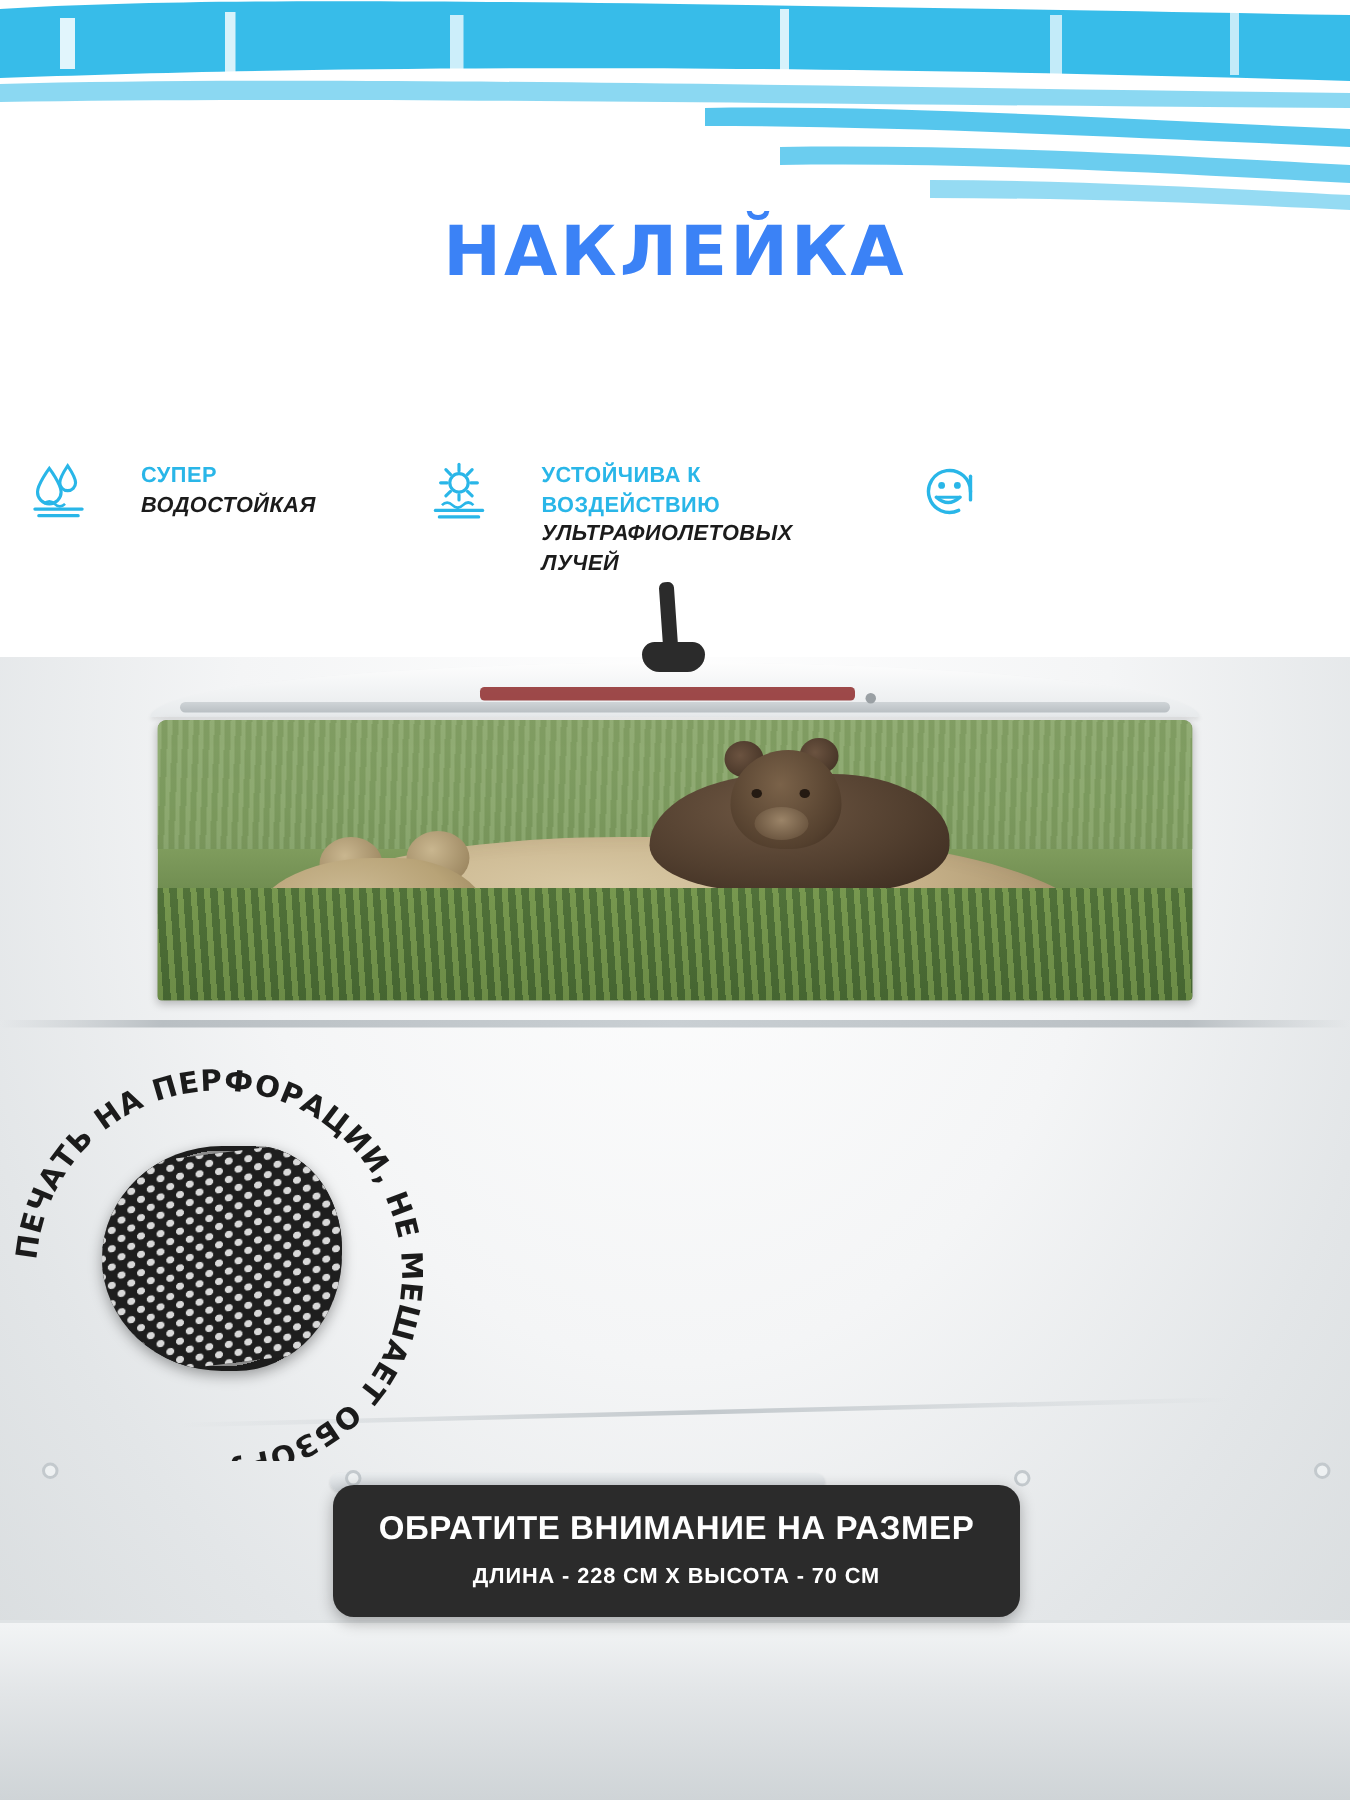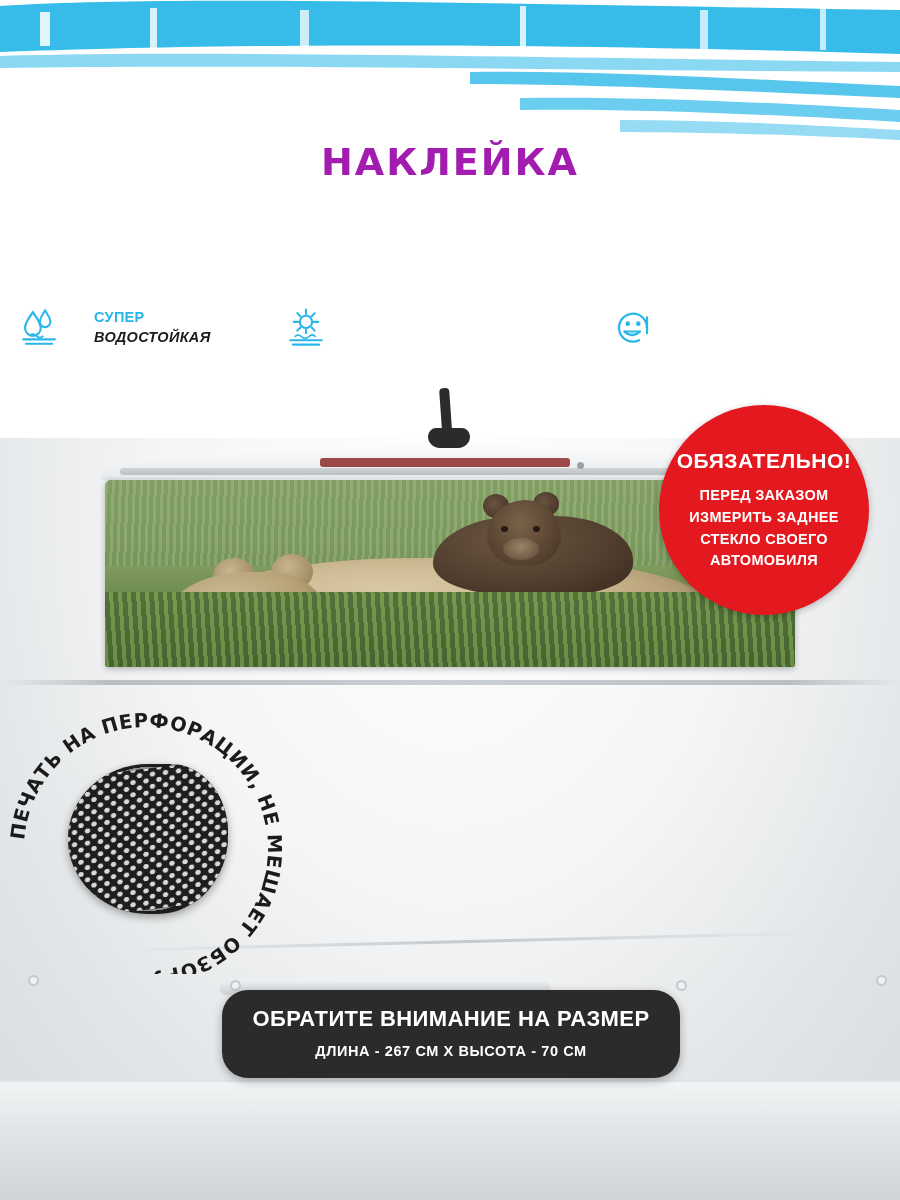--- a/index.html
+++ b/index.html
@@ -22,22 +22,22 @@
     position: absolute;
     top: 0; left: 0; width: 900px; height: 140px;
     overflow: hidden;
   }
 
   
   .title-small {
     position: absolute;
     top: 140px; left: 0; width: 900px;
     text-align: center;
-    color: #a21caf;
-    font-size: 38px;
+    color: #3b82f6;
+    font-size: 46px;
     font-weight: bold;
     letter-spacing: 2px;
     font-family: "DejaVu Sans", sans-serif;
   }
   .title-big {
     position: absolute;
     top: 192px; left: 0; width: 900px;
     text-align: center;
     color: #1c1c1c;
     font-size: 58px;
@@ -372,21 +372,21 @@
     fill: #1b1b1b;
     letter-spacing: .6px;
   }
 
   
   .size-banner {
     position: absolute;
     left: 222px; top: 990px;
     width: 458px; height: 88px;
     background: #2b2b2b;
-    border-radius: 26px;
+    border-radius: 14px;
     color: #ffffff;
     text-align: center;
     padding-top: 16px;
     box-shadow: 0 3px 10px rgba(0,0,0,.3);
     z-index: 6;
   }
   .size-banner .sb-title {
     font-size: 22px; font-weight: bold; letter-spacing: .4px;
   }
   .size-banner .sb-sub {
@@ -457,20 +457,24 @@
             <path d="M14 7 L17.5 10.5"></path>
               <path d="M30.5 23.5 L34 27"></path>
             <path d="M34 7 L30.5 10.5"></path>
               <path d="M17.5 23.5 L14 27"></path>
           </g>
           <path d="M6 38 H42" stroke="#29b6e8" stroke-width="2.4" stroke-linecap="round"></path>
           <path d="M9 43 H39" stroke="#29b6e8" stroke-width="2.4" stroke-linecap="round"></path>
           <path d="M11 34 q4 -4 8 0 q4 4 8 0 q4 -4 8 0" fill="none" stroke="#29b6e8" stroke-width="2"></path>
         </svg>
       </span>
+      <span class="ftext">
+        <span class="l1">УСТОЙЧИВА К ВОЗДЕЙСТВИЮ</span>
+        <span class="l2">УЛЬТРАФИОЛЕТОВЫХ ЛУЧЕЙ</span>
+      </span>
     </div>
 
     <div class="feature f3">
       <span class="ficon">
         <svg viewBox="0 0 48 48" width="42" height="42">
           <path d="M40 24 a16 16 0 1 0 -9 14" fill="none" stroke="#29b6e8" stroke-width="2.6" stroke-linecap="round"></path>
           <path d="M40 12 V30" stroke="#29b6e8" stroke-width="2.6" stroke-linecap="round"></path>
           <circle cx="18" cy="19" r="2.6" fill="#29b6e8"></circle>
           <circle cx="30" cy="19" r="2.6" fill="#29b6e8"></circle>
           <path d="M14 28 q9 8 18 0" fill="none" stroke="#29b6e8" stroke-width="2.6" stroke-linecap="round"></path>
@@ -508,29 +512,20 @@
         <div class="cub-ear2"></div>
         <div class="cub-head"></div>
         <div class="cub-eye1"></div>
         <div class="cub-eye2"></div>
         <div class="cub-snout"></div>
 
         <div class="frontgrass"></div>
       </div>
     </div>
 
-    <div class="red-circle">
-      <div class="rc-title">ОБЯЗАТЕЛЬНО!</div>
-      <div class="rc-body">
-        <div>ПЕРЕД ЗАКАЗОМ</div>
-        <div>ИЗМЕРИТЬ ЗАДНЕЕ</div>
-        <div>СТЕКЛО СВОЕГО</div>
-        <div>АВТОМОБИЛЯ</div>
-      </div>
-    </div>
 
     <div class="trunk-line"></div>
     <div class="body-crease"></div>
     <div class="handle-strip"></div>
 
     <div class="taillight left">
       <span class="tl-ring a"></span>
       <span class="tl-ring b"></span>
     </div>
     <div class="taillight right">
@@ -558,16 +553,16 @@
             <textPath href="#arcpath" startOffset="2%">ПЕЧАТЬ НА ПЕРФОРАЦИИ, НЕ МЕШАЕТ ОБЗОРУ</textPath>
           </text>
         </svg>
       </div>
     </div>
 
   </div>
 
   <div class="size-banner">
     <div class="sb-title">ОБРАТИТЕ ВНИМАНИЕ НА РАЗМЕР</div>
-    <div class="sb-sub">ДЛИНА - 267 СМ Х ВЫСОТА - 70 СМ</div>
+    <div class="sb-sub">ДЛИНА - 228 СМ Х ВЫСОТА - 70 СМ</div>
   </div>
 
 </div>
 
 </body></html>

